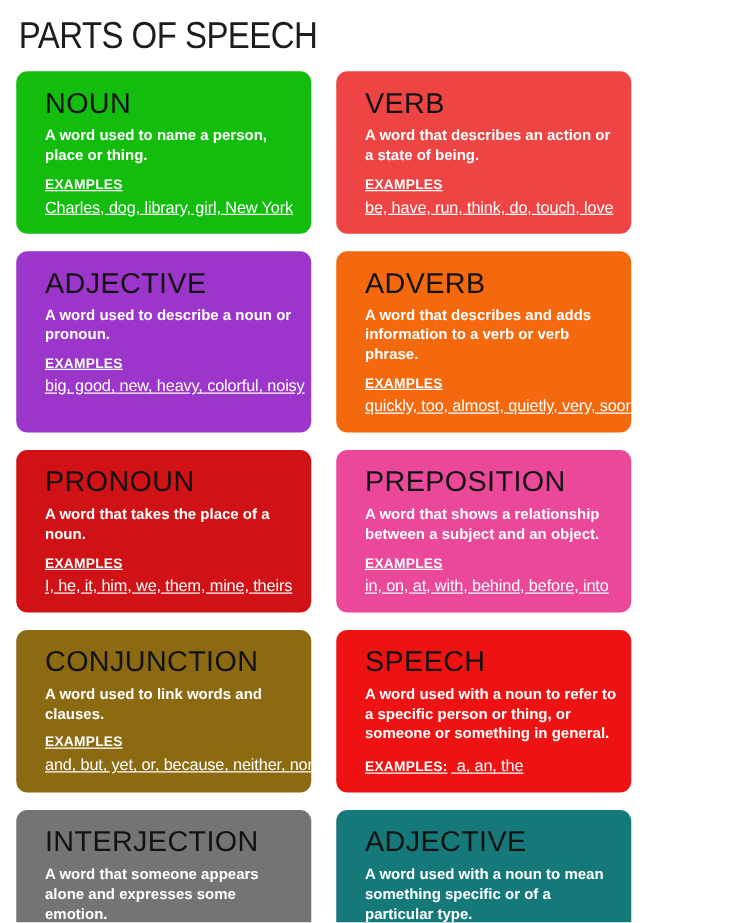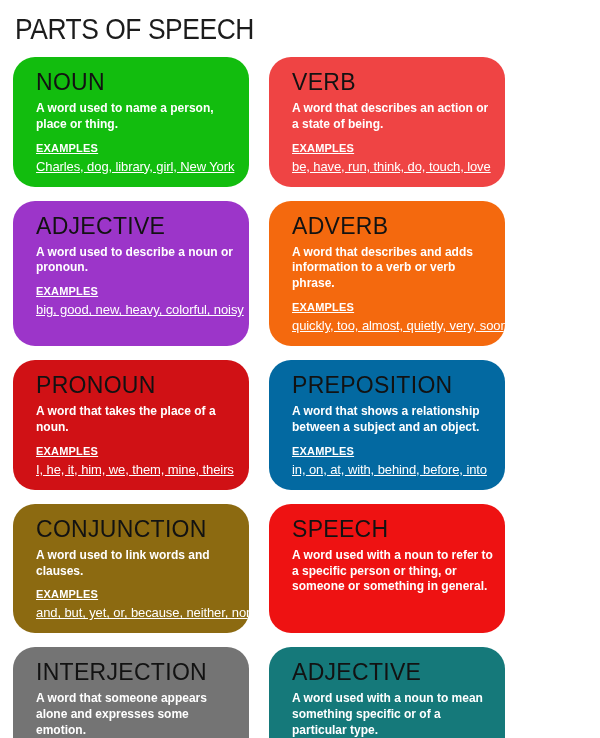--- a/index.html
+++ b/index.html
@@ -26,21 +26,21 @@
     transform-origin: left center;
     white-space: nowrap;
   }
   .grid {
     display: grid;
     grid-template-columns: 1fr 1fr;
     column-gap: 20px;
     row-gap: 14px;
   }
   .card {
-    border-radius: 22px;
+    border-radius: 9px;
     padding: 10px 10px 12px 23px;
     min-height: 120px;
     color: #ffffff;
     overflow: hidden;
   }
   .card-title {
     font-size: 23px;
     font-weight: 400;
     color: #121212;
     margin: 2px 0 5px 0;
@@ -120,41 +120,45 @@
 
     <section class="card" style="background: rgb(208, 17, 21);">
       <h2 class="card-title">PRONOUN</h2>
       <p class="card-desc">A word that takes the place of a noun.</p>
       <p class="card-examples">
         <span class="ex-label">EXAMPLES</span>
         <span class="ex-words">I, he, it, him, we, them, mine, theirs</span>
       </p>
     </section>
 
-    <section class="card" style="background: #0369a1;">
+    <section class="card" style="background: #ec4899;">
       <h2 class="card-title">PREPOSITION</h2>
       <p class="card-desc">A word that shows a relationship between a subject and an object.</p>
       <p class="card-examples">
         <span class="ex-label">EXAMPLES</span>
         <span class="ex-words">in, on, at, with, behind, before, into</span>
       </p>
     </section>
 
     <section class="card" style="background: rgb(140, 106, 17);">
       <h2 class="card-title">CONJUNCTION</h2>
       <p class="card-desc">A word used to link words and clauses.</p>
       <p class="card-examples">
         <span class="ex-label">EXAMPLES</span>
         <span class="ex-words">and, but, yet, or, because, neither, nor</span>
       </p>
     </section>
 
     <section class="card inline-ex" style="background: rgb(238, 18, 18);">
       <h2 class="card-title">SPEECH</h2>
       <p class="card-desc">A word used with a noun to refer to a specific person or thing, or someone or something in general.</p>
+      <p class="card-examples">
+        <span class="ex-label">EXAMPLES:</span>
+        <span class="ex-words">a, an, the</span>
+      </p>
     </section>
 
     <section class="card" style="background: rgb(116, 116, 116);">
       <h2 class="card-title">INTERJECTION</h2>
       <p class="card-desc">A word that someone appears alone and expresses some emotion.</p>
 
     </section>
 
     <section class="card inline-ex" style="background: rgb(21, 121, 122);">
       <h2 class="card-title">ADJECTIVE</h2>

